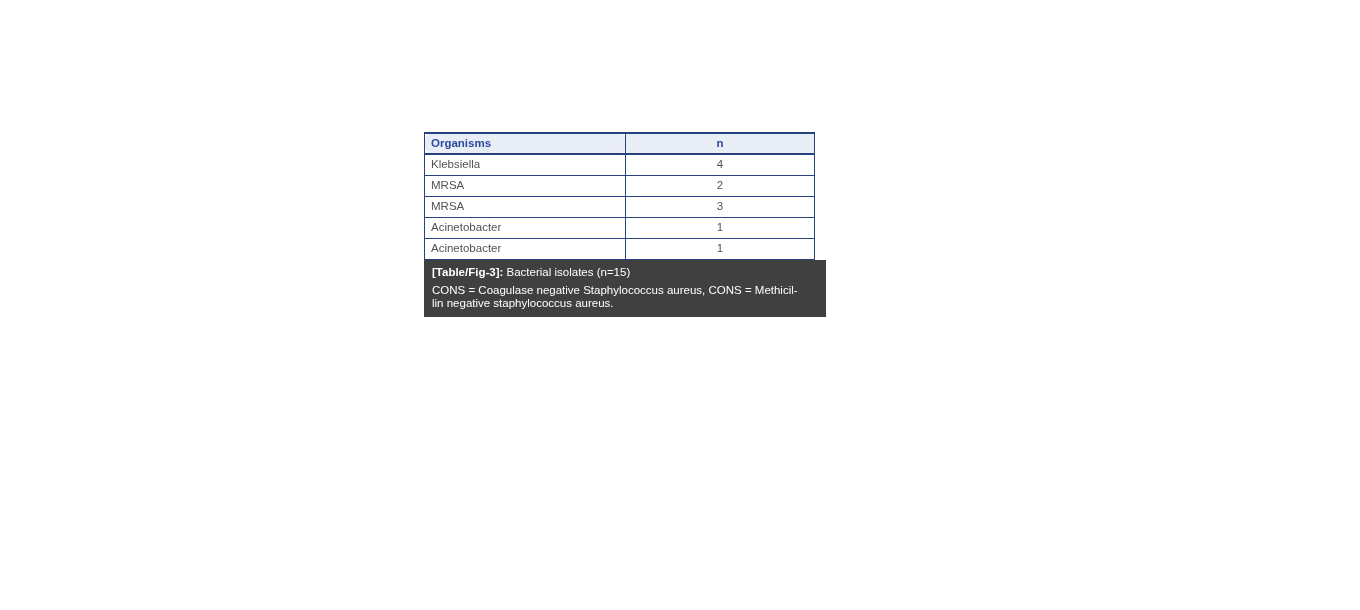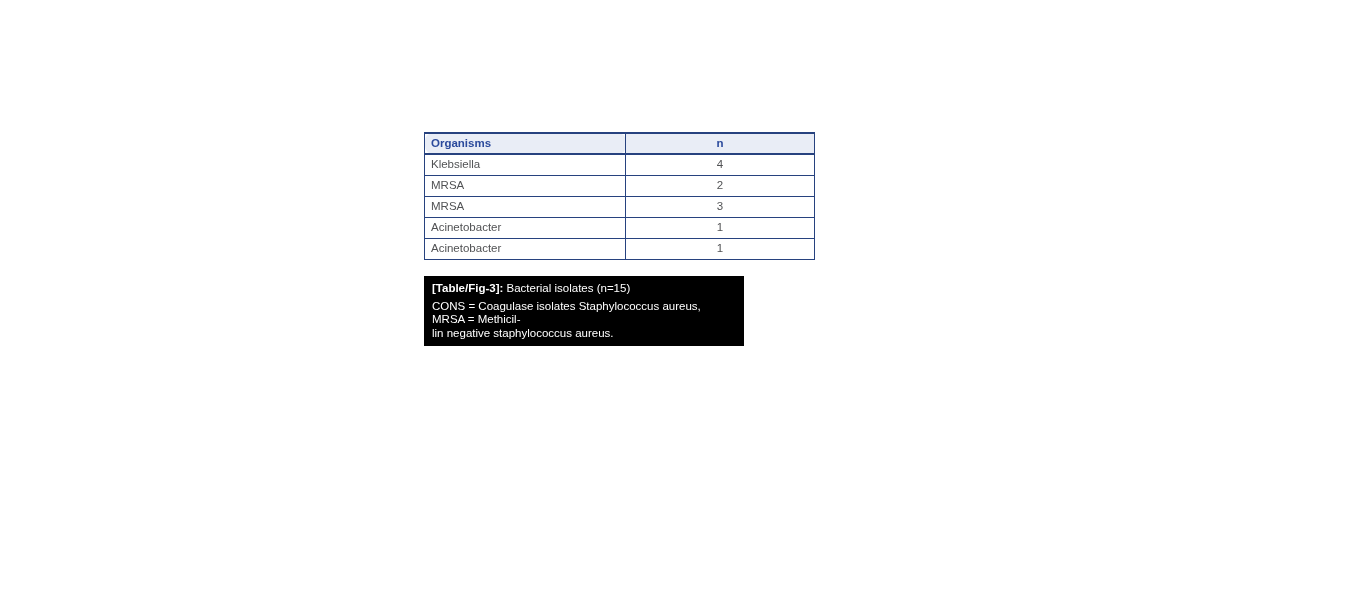--- a/index.html
+++ b/index.html
@@ -35,25 +35,25 @@
     color: #2b4a9c;
     font-weight: bold;
     border-top: 2px solid #27427f;
     border-bottom: 2px solid #27427f;
   }
   th.col-organism { text-align: left; border-radius: 8px; }
   th.col-n { text-align: center; }
   td.cell-organism { text-align: left; color: #515254; margin-top: 7px; }
   td.cell-n { text-align: center; color: #515254; }
   .caption-band {
-    width: 320px;
-    background: #000000;
+    width: 402px;
+    background: #404040;
     color: #ffffff;
     padding: 5px 8px 6px 8px;
-    margin-top: 16px;
+    margin-top: 0;
   }
   .caption-line {
     font-size: 11.5px;
     line-height: 15px;
     color: #ffffff;
   }
   .caption-label { font-weight: bold; }
   .caption-footnote {
     margin-top: 4px;
     font-size: 11.5px;
@@ -99,18 +99,18 @@
         <td class="cell-n">1</td>
       </tr>
     </tbody>
   </table>
 
   <div class="caption-band">
     <div class="caption-line">
       <span class="caption-label">[Table/Fig-3]:</span><span> Bacterial isolates (n=15)</span>
     </div>
     <div class="caption-footnote">
-      <span>CONS = Coagulase isolates Staphylococcus aureus, MRSA = Methicil-</span><br>
+      <span>CONS = Coagulase negative Staphylococcus aureus, CONS = Methicil-</span><br>
       <span>lin negative staphylococcus aureus.</span>
     </div>
   </div>
 
 </div>
 
 </body></html>

